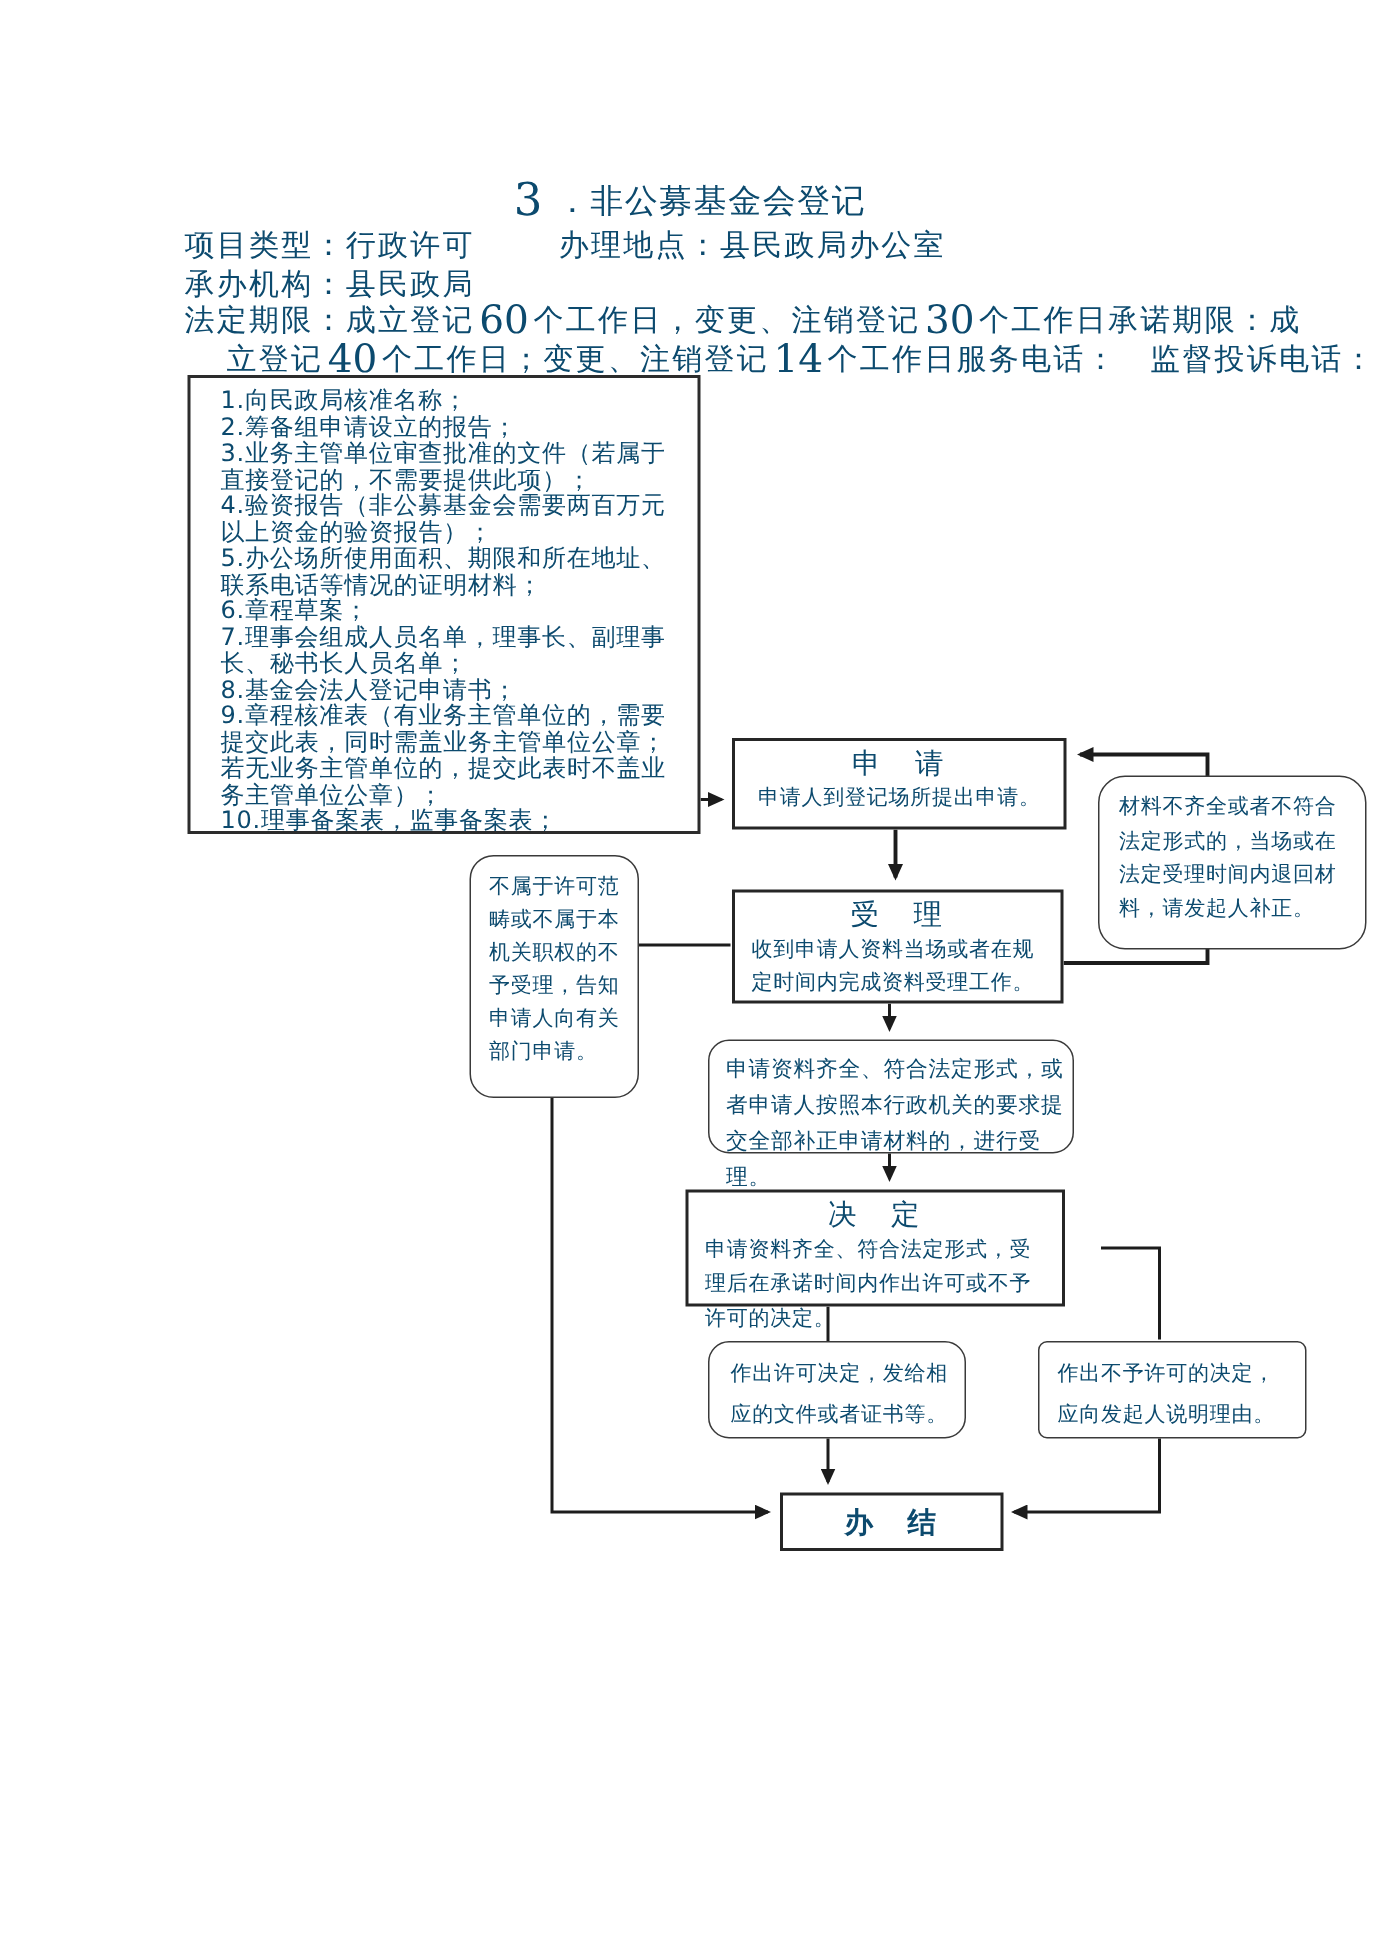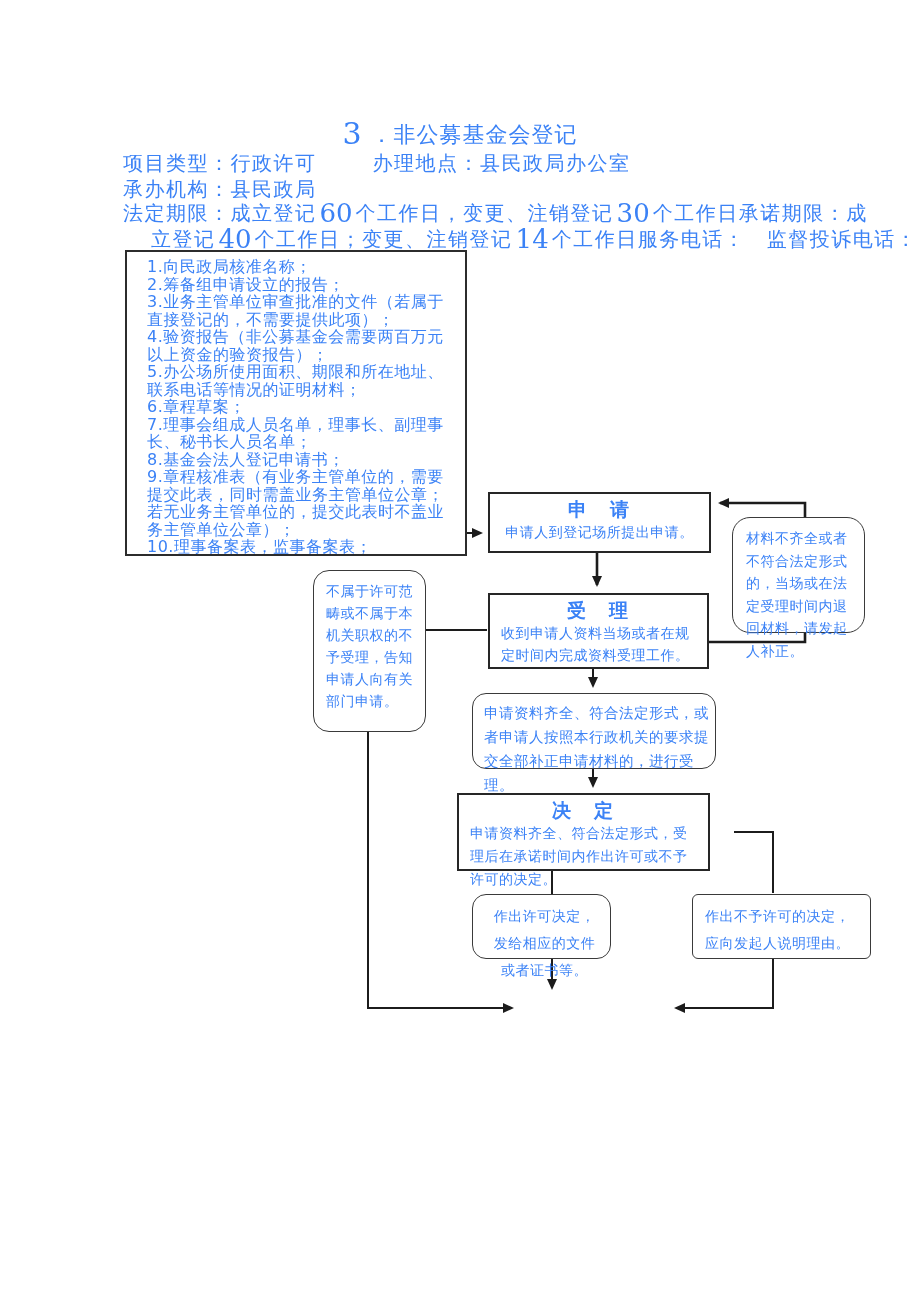--- a/index.html
+++ b/index.html
@@ -1,18 +1,18 @@
 <!DOCTYPE html>
 <html><head>
 <meta charset="utf-8">
 <style>
   html,body{margin:0;padding:0;background:#ffffff;}
   .page{
     position:relative;width:920px;height:1301px;background:#ffffff;
-    font-family:"DejaVu Sans","Liberation Sans",sans-serif;color:#3b82f6;overflow:hidden;
+    font-family:"DejaVu Sans","Liberation Sans",sans-serif;color:#0c4a6e;overflow:hidden;
   }
   
   .doc-title{position:absolute;top:116px;left:0;width:920px;text-align:center;
     font-size:22px;letter-spacing:1px;white-space:nowrap;}
   .doc-title .t-num{font-size:30px;font-family:"DejaVu Serif","Liberation Serif",serif;
     vertical-align:-2px;margin-right:8px;}
   .meta-line{position:absolute;left:123px;font-size:20px;letter-spacing:1.5px;
     white-space:nowrap;line-height:26px;}
   .meta-gap{display:inline-block;width:56px;}
   .big-num{font-size:26px;font-family:"DejaVu Serif","Liberation Serif",serif;
@@ -20,37 +20,37 @@
   
   .materials-box{position:absolute;left:125px;top:250px;width:342px;height:306px;
     box-sizing:border-box;border:2px solid #2c2c2c;background:#fff;
     padding:6px 8px 0 20px;overflow:hidden;z-index:2;}
   .materials-item{font-size:16px;line-height:17.5px;letter-spacing:0.5px;}
   
   .fc-svg{position:absolute;left:0;top:0;z-index:1;}
   .node{position:absolute;box-sizing:border-box;background:#ffffff;z-index:2;}
   .rect-node{border:2px solid #262626;}
   .round-node{border:1.6px solid #3a3a3a;border-radius:16px;}
-  .node-title{font-size:19px;font-weight:bold;text-align:center;letter-spacing:2px;
+  .node-title{font-size:19px;font-weight:normal;text-align:center;letter-spacing:2px;
     line-height:24px;padding-top:3px;}
   .node-body{font-size:14px;line-height:22px;letter-spacing:0.5px;padding:0 11px;}
   .body-center{text-align:center;}
   .note-text{font-size:14px;letter-spacing:0.5px;}
   #node-apply{left:488px;top:492px;width:223px;height:61px;}
-  #note-supplement{left:732px;top:517px;width:133px;height:116px;border-radius:18px;
+  #note-supplement{left:732px;top:517px;width:179px;height:116px;border-radius:18px;
     padding:9px 10px 0 13px;line-height:22.6px;}
   #node-accept{left:488px;top:593px;width:221px;height:76px;}
   #note-reject{left:313px;top:570px;width:113px;height:162px;padding:9px 6px 0 12px;
     line-height:22px;}
   #node-condition{left:472px;top:693px;width:244px;height:76px;border-radius:14px;
     padding:7px 6px 0 11px;font-size:14.5px;line-height:24px;}
   #node-decide{left:457px;top:793px;width:253px;height:78px;}
   #node-decide .node-body{line-height:23px;}
-  #node-grant{left:472px;top:894px;width:139px;height:65px;border-radius:14px;
-    padding:8px 8px 0 14px;line-height:27px;text-align:center;}
+  #node-grant{left:472px;top:894px;width:172px;height:65px;border-radius:14px;
+    padding:8px 8px 0 14px;line-height:27px;}
   #node-deny{left:692px;top:894px;width:179px;height:65px;border-radius:6px;
     padding:8px 6px 0 12px;line-height:27px;}
   #node-finish{left:520px;top:995px;width:149px;height:39px;display:flex;
     align-items:center;justify-content:center;font-size:19px;font-weight:bold;
     letter-spacing:2px;}
   .connector{stroke:#1c1c1c;stroke-width:2;fill:none;}
   .connector.thick{stroke-width:2.6;}
 </style>
 </head>
 <body>
@@ -138,14 +138,17 @@
   </div>
 
   <div class="node round-node note-text" id="node-grant">
     <span>作出许可决定，发给相应的文件或者证书等。</span>
   </div>
 
   <div class="node round-node note-text" id="node-deny">
     <span>作出不予许可的决定，应向发起人说明理由。</span>
   </div>
 
+  <div class="node rect-node" id="node-finish">
+    <span>办　结</span>
+  </div>
 
 </div>
 
 </body></html>

